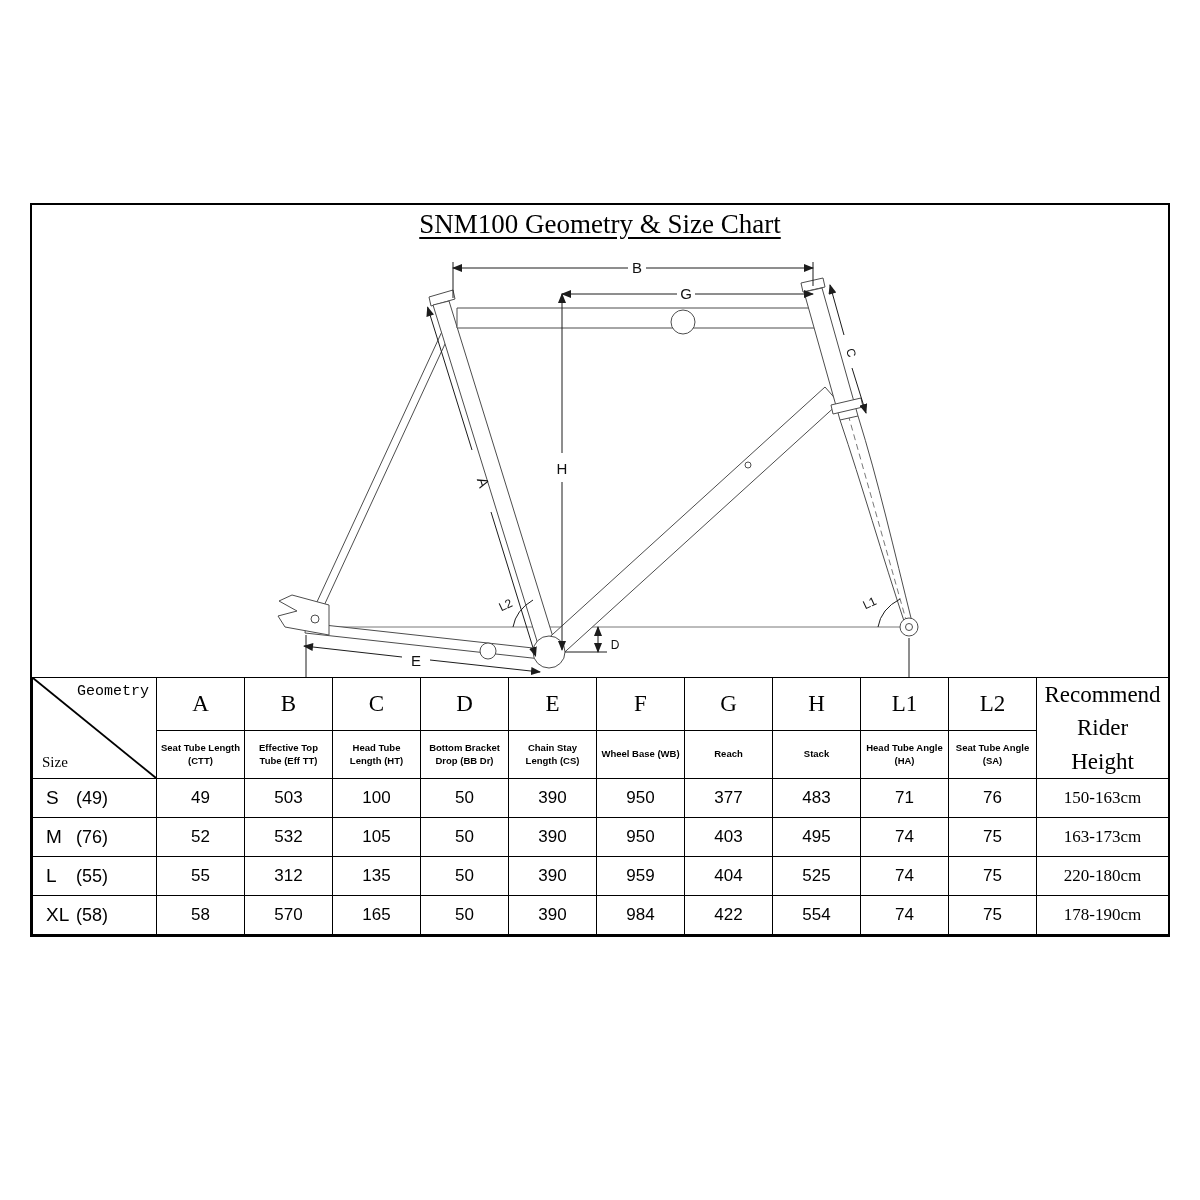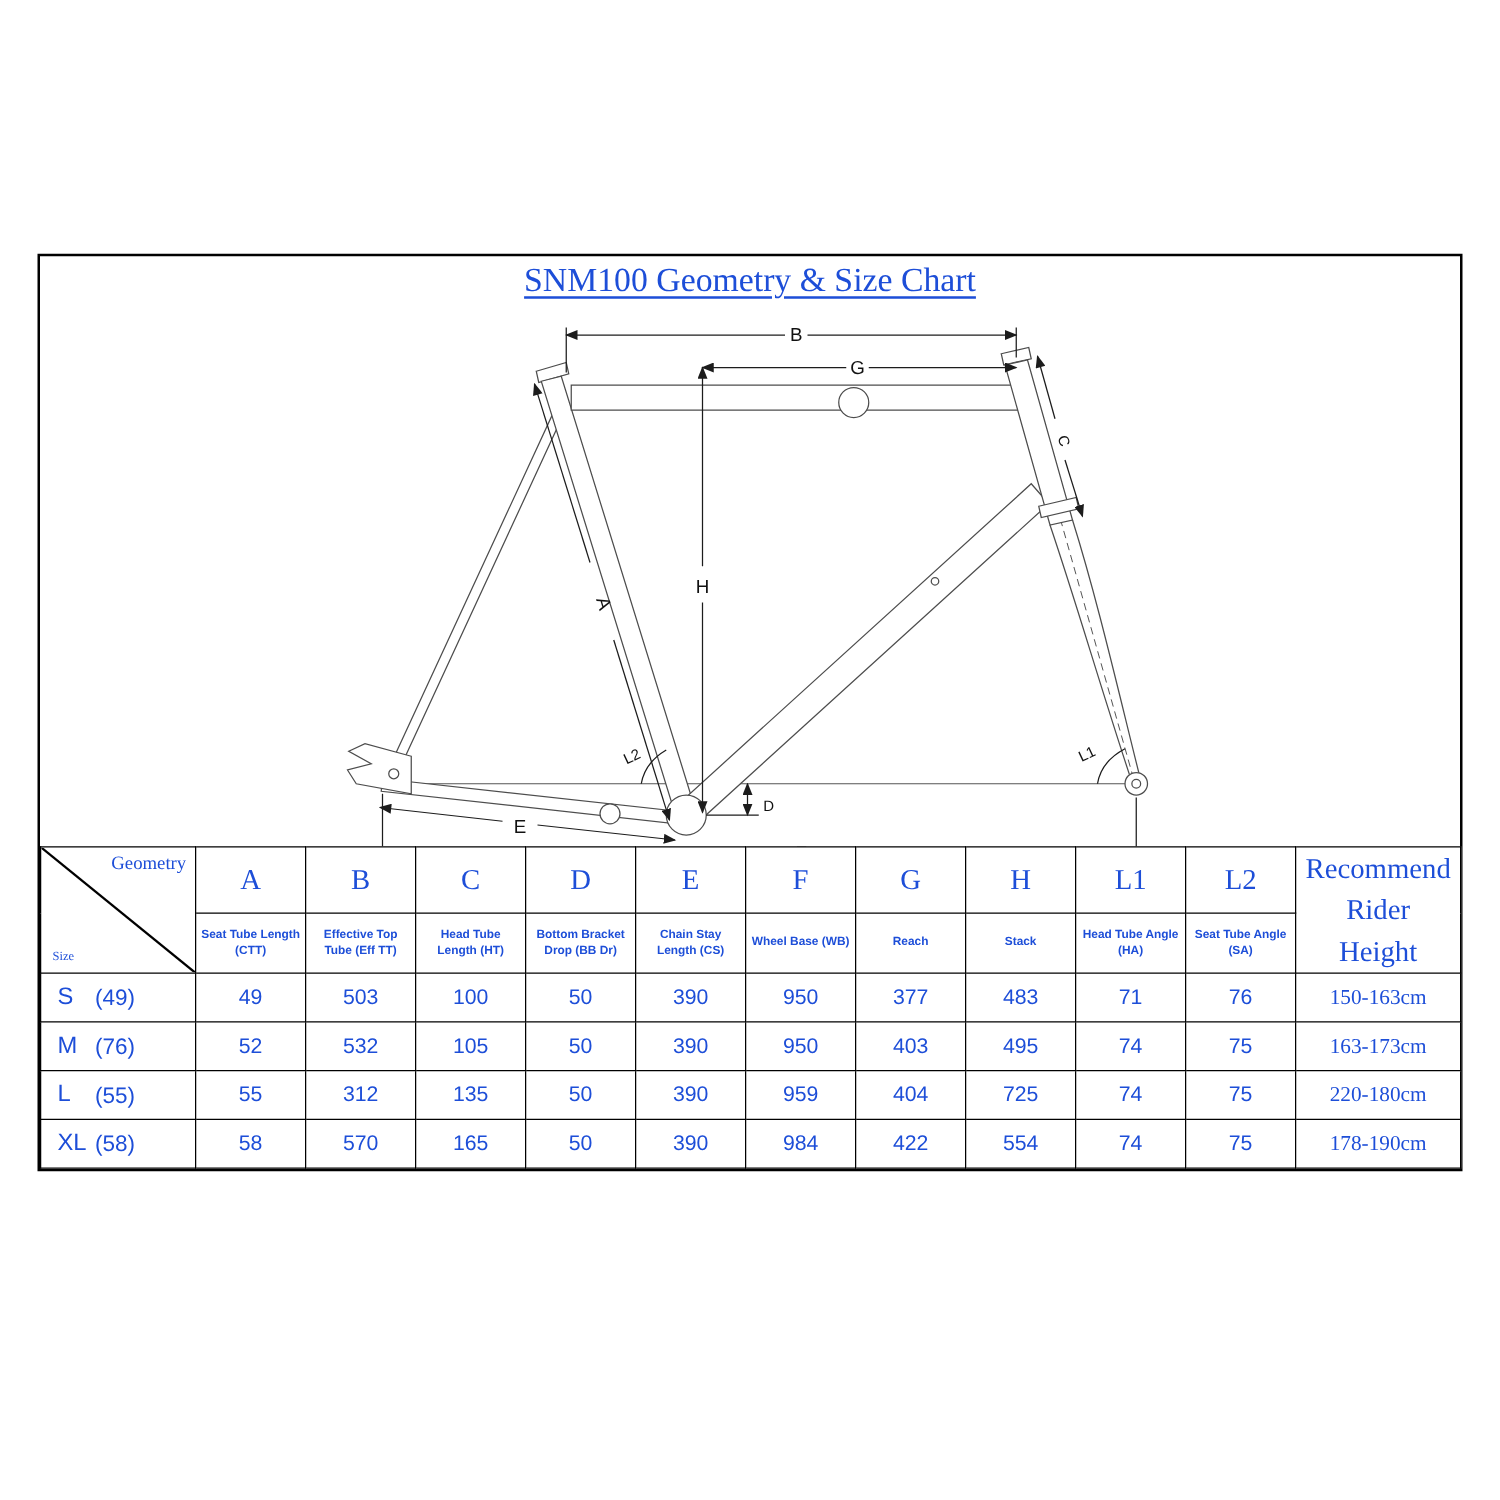--- a/index.html
+++ b/index.html
@@ -1,38 +1,38 @@
 <!DOCTYPE html>
 <html><head>
 <meta charset="utf-8">
 <style>
   html,body{margin:0;padding:0;background:#fff;}
   .page{position:relative;width:1200px;height:1200px;background:#fff;
-        font-family:"Liberation Sans",sans-serif;color:#1d4ed8;overflow:hidden;}
+        font-family:"Liberation Sans",sans-serif;color:#000000;overflow:hidden;}
   .frame-box{position:absolute;left:30px;top:203px;width:1136px;height:730px;
              border:2px solid #000;background:#fff;}
   .chart-title{position:absolute;top:4px;left:0;width:100%;text-align:center;
                font-family:"Liberation Serif",serif;font-size:27px;
                text-decoration:underline;text-underline-offset:4px;}
   .diagram-svg{position:absolute;top:45px;left:0;}
   
   table.geo-table{position:absolute;left:0;bottom:0;width:1136px;height:228px;
                   border-collapse:collapse;table-layout:fixed;background:#fff;}
   .geo-table td{border:1.5px solid #000;text-align:center;vertical-align:middle;
                 padding:0;overflow:hidden;}
   .letters-row td{height:40px;font-family:"Liberation Serif",serif;font-size:23px;}
   .desc-row td{height:36px;font-size:9.5px;font-weight:bold;line-height:1.3;
                white-space:pre-line;font-family:"Liberation Sans",sans-serif;}
   .data-row td{height:38px;font-size:17px;}
   .corner-cell{position:relative;}
   .corner-cell svg{position:absolute;left:0;top:0;width:100%;height:100%;}
-  .corner-top{position:absolute;top:5px;right:7px;font-family:Liberation Serif, serif;
+  .corner-top{position:absolute;top:5px;right:7px;font-family:Liberation Mono, monospace;
               font-size:15px;}
   .corner-bottom{position:absolute;bottom:7px;left:9px;font-family:"Liberation Serif",serif;
-              font-size:10px;}
+              font-size:15px;}
   .rider-header{font-family:"Liberation Serif",serif;font-size:15px;font-weight:normal;
                 line-height:1.45;}
   .size-cell{text-align:left !important;}
   .size-cell .inner{display:flex;align-items:center;padding-left:13px;}
   .size-cell .ltr{display:inline-block;width:30px;font-size:19px;}
   .size-cell .num{font-size:18px;}
   .height-cell{font-family:Liberation Serif, serif;font-size:17px;margin-left:34px;}
   
   .tube{fill:#fff;stroke:#4d4d4d;stroke-width:1;}
   .thin{fill:none;stroke:#4d4d4d;stroke-width:1;}
@@ -238,21 +238,21 @@
                 <span class="num">(55)</span>
               </span>
         </td>
         <td>55</td>
         <td>312</td>
         <td>135</td>
         <td>50</td>
         <td>390</td>
         <td>959</td>
         <td>404</td>
-        <td>725</td>
+        <td>525</td>
         <td>74</td>
         <td>75</td>
         <td class="height-cell">220-180cm</td>
       </tr>
 
       <tr class="data-row">
         <td class="size-cell">
           <span class="inner">
                 <span class="ltr">XL</span>
                 <span class="num">(58)</span>

